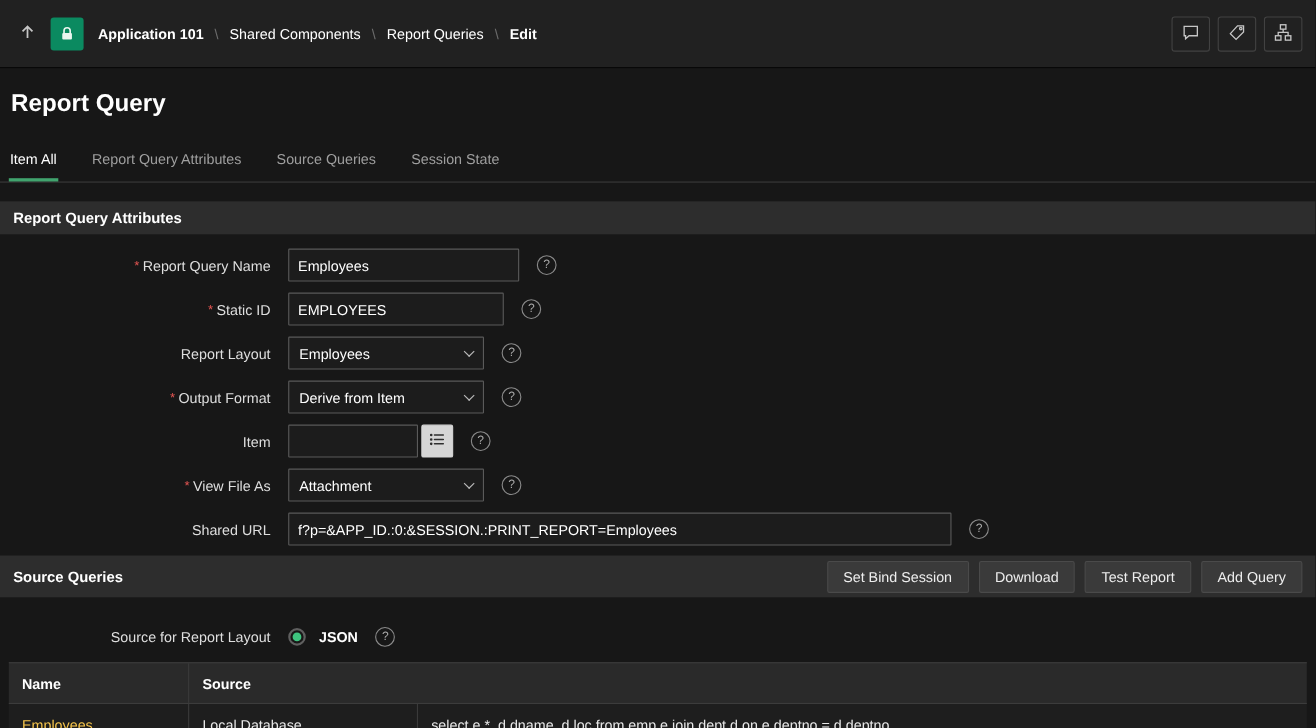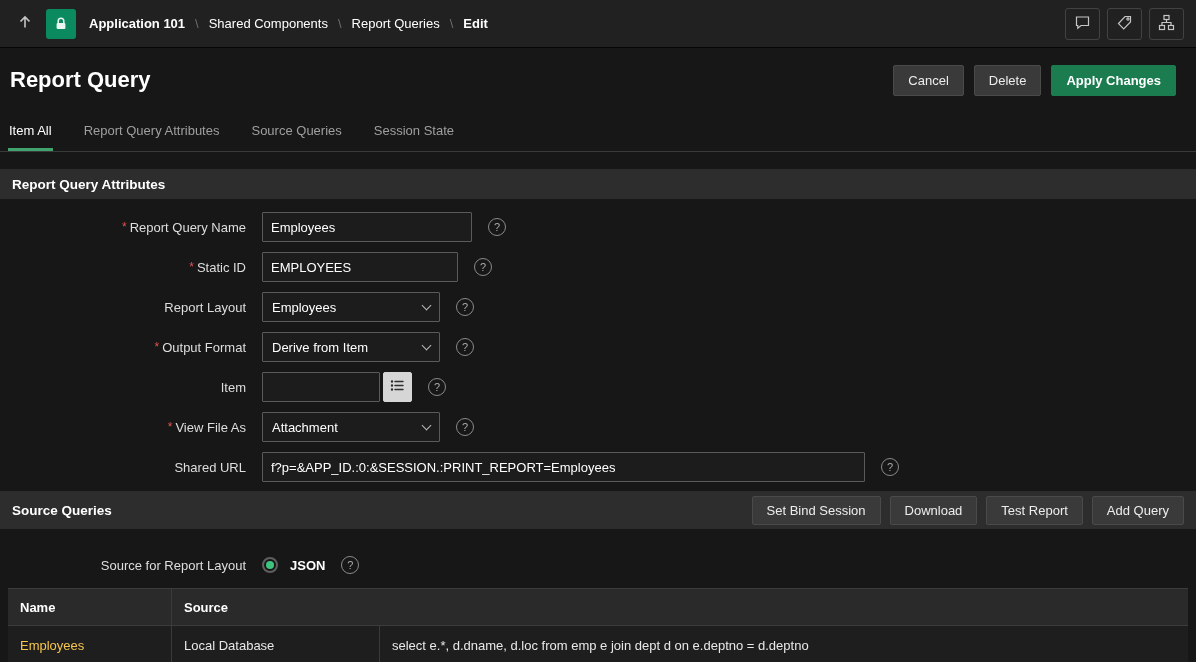--- a/index.html
+++ b/index.html
@@ -4,21 +4,21 @@
 <style>
   * { box-sizing: border-box; }
   html,body { margin:0; padding:0; }
   body {
     width:1196px; height:662px; overflow:hidden;
     background:#171717; color:#e8e8e8;
     font-family:"Liberation Sans", sans-serif;
     font-size:13px;
   }
   
-  .topbar { height:48px; background:#212121; border-bottom:1px solid #060606;
+  .topbar { height:62px; background:#212121; border-bottom:1px solid #060606;
             display:flex; align-items:center; padding:0 12px; }
   .up-btn { width:26px; height:28px; background:none; border:none; cursor:pointer;
             display:flex; align-items:center; justify-content:center; margin-right:8px; }
   .app-icon { width:30px; height:30px; border-radius:3px; background:#0b8a60;
               display:flex; align-items:center; justify-content:center; margin-right:13px; cursor:pointer; }
   .breadcrumb { display:flex; align-items:center; gap:10px; font-size:13px; }
   .breadcrumb .crumb { color:#ffffff; text-decoration:none; cursor:pointer; }
   .breadcrumb .crumb.bold { font-weight:bold; }
   .breadcrumb .sep { color:#6d6d6d; }
   .topbar-right { margin-left:auto; display:flex; gap:7px; }
@@ -134,25 +134,20 @@
             <rect x="10.5" y="11.5" width="5" height="4"></rect>
             <path d="M8.5 5.5v3M4 11.5V8.5h9v3"></path>
           </svg>
       </span>
     </button>
   </div>
 </div>
 
 <div class="page-header">
   <h1 class="page-title">Report Query</h1>
-  <div class="header-buttons">
-    <button class="btn">Cancel</button>
-    <button class="btn">Delete</button>
-    <button class="btn primary">Apply Changes</button>
-  </div>
 </div>
 
 <div class="tabs">
   <div class="tab active">Item All</div>
   <div class="tab">Report Query Attributes</div>
   <div class="tab">Source Queries</div>
   <div class="tab">Session State</div>
 </div>
 
 <div class="section-header sec1">

